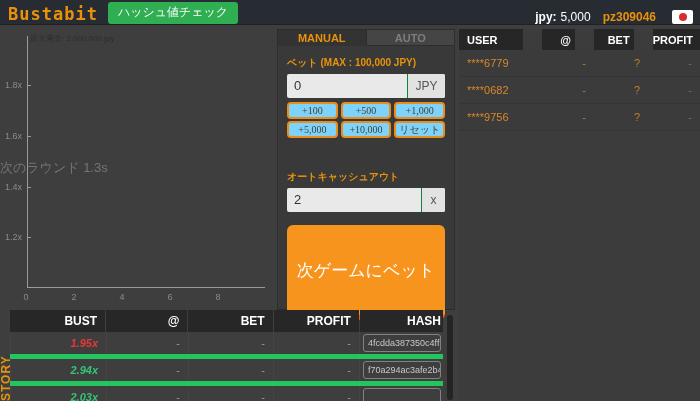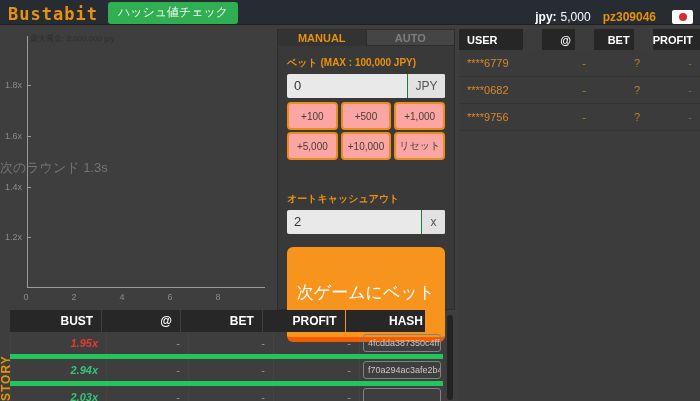--- a/index.html
+++ b/index.html
@@ -44,23 +44,23 @@
   .panel-body { padding:8px 9px 0; }
   .field-label { color:#e8930c; font-size:10px; font-weight:bold; margin-top:2px; }
   .inputrow { margin-top:4px; height:24px; background:#e9e9e9; border-radius:2px;
     display:flex; overflow:hidden; }
   .inputrow .val { flex:1; font-size:13px; color:#333; padding-left:7px; line-height:24px; }
   .inputrow .suffix { background:#e2e2e2; border-left:1px solid #15803d; font-size:12px;
     color:#555; display:flex; align-items:center; justify-content:center; }
   .suffix.wide { width:38px; } .suffix.narrow { width:24px; }
   .btngrid { margin-top:4px; display:grid; grid-template-columns:repeat(3,1fr);
     gap:2px 3px; }
-  .incbtn { height:28px; background:#fca5a5; border:2px solid #ec8d1a; border-radius:4px;
+  .incbtn { height:17px; background:#7dd3fc; border:2px solid #ec8d1a; border-radius:4px;
     font-size:10px; color:#494031; display:flex; align-items:center; justify-content:center;
-    cursor:pointer; font-family:Liberation Sans, sans-serif; }
+    cursor:pointer; font-family:Liberation Serif, serif; }
   .cashout-label { margin-top:32px; }
   .betbig { margin-top:13px; width:100%; height:95px; background:#f7941e;
     border:none; border-bottom:5px solid #f25c05; border-radius:6px; color:#fff;
     font-size:17px; white-space:nowrap; overflow:hidden; display:flex; align-items:center;
     justify-content:center; cursor:pointer; font-family:inherit; }
 
   
   .players { position:absolute; left:459px; top:29px; width:241px; height:372px;
     background:#3c3c3c; }
   .p-head { display:flex; height:21px;gap:18px; }
@@ -76,21 +76,21 @@
   .p-row .c-user { color:#d9882a; }
   .p-row .c-at, .p-row .c-bet { color:#c07c28; }
   .p-row .c-profit { color:rgba(216,136,42,.55); }
 
   
   .history { position:absolute; left:10px; top:310px; width:433px; height:91px; overflow:hidden; }
   .h-head { display:flex; height:22px; }
   .h-head .cell { background:#272727; color:#fff; font-weight:bold; font-size:12px;
     display:flex; align-items:center; justify-content:flex-end; margin-right:1px;
     padding-right:8px; }
-  .h-head .cell:last-child { margin-right:18px; }
+  .h-head .cell:last-child { margin-right:0; }
   .h-row { display:flex; height:27px; align-items:center; font-size:11px;
     border-bottom:5px solid #22c55e; }
   .h-row > div { display:flex; align-items:center; justify-content:flex-end;
     padding-right:8px; border-left:1px solid rgba(255,255,255,.03); height:100%; }
   .w-bust { width:96px; } .w-at { width:82px; } .w-bet { width:85px; }
   .w-profit { width:86px; } .w-hash { width:84px; padding-right:2px !important; }
   .bust { font-weight:bold; font-style:italic; }
   .bust.red { color:#e53935; } .bust.green { color:#36c476; }
   .dash { color:#9a9a9a; }
   .hashbox { width:78px; height:18px; border:1px solid #828282; border-radius:3px;

